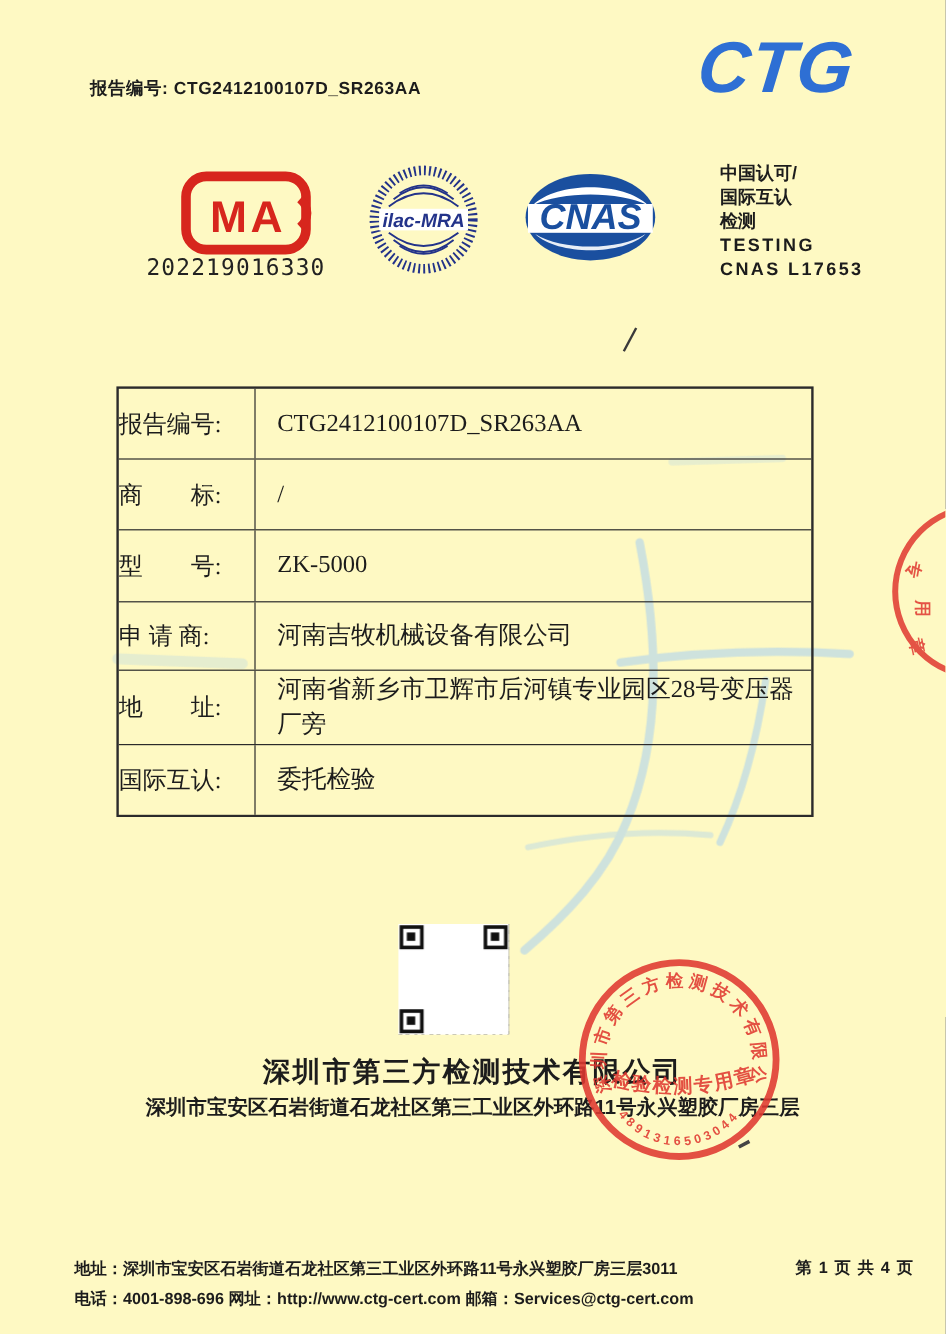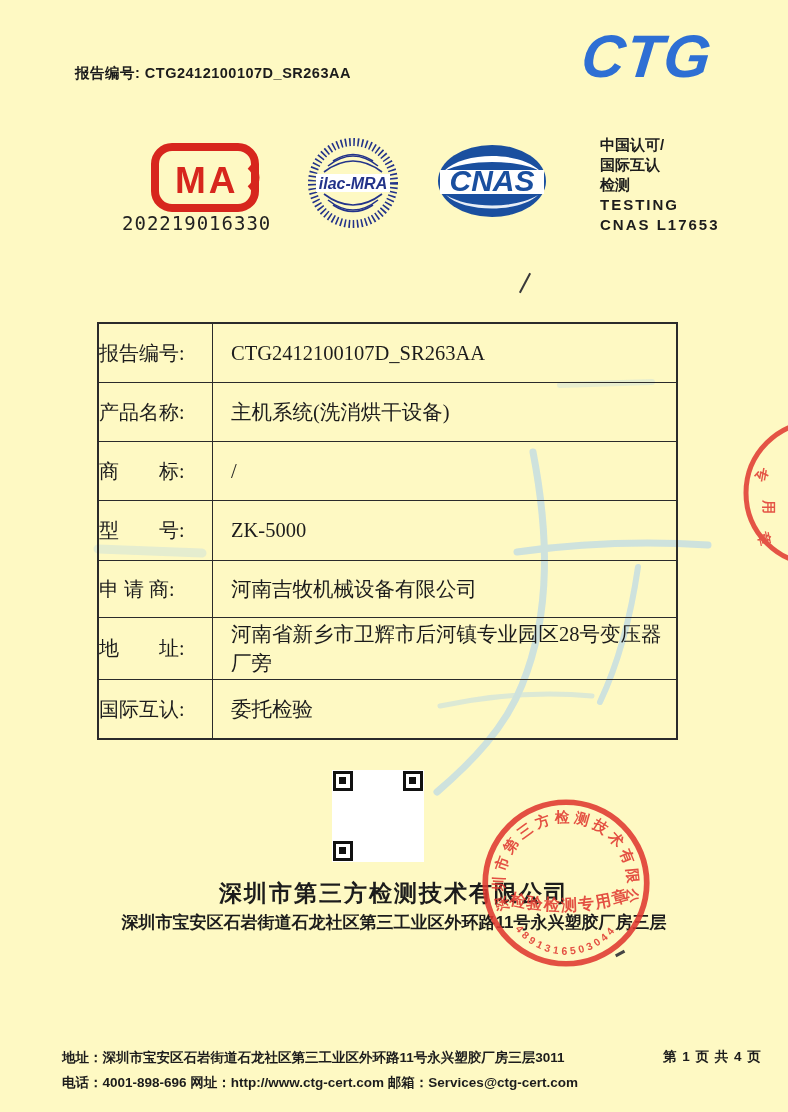--- a/index.html
+++ b/index.html
@@ -115,24 +115,20 @@
   </div>
 
   <div class="abs" id="title-slash"></div>
 
   <div class="abs" id="info-table">
     <div class="trow" style="height:58px">
       <div class="tlabel">报告编号:</div>
       <div class="tvalue">CTG2412100107D_SR263AA</div>
     </div>
     <div class="trow" style="height:58px">
-      <div class="tlabel">产品名称:</div>
-      <div class="tvalue">主机系统(洗消烘干设备)</div>
-    </div>
-    <div class="trow" style="height:58px">
       <div class="tlabel">商　　标:</div>
       <div class="tvalue">/</div>
     </div>
     <div class="trow" style="height:59px">
       <div class="tlabel">型　　号:</div>
       <div class="tvalue">ZK-5000</div>
     </div>
     <div class="trow" style="height:56px">
       <div class="tlabel">申 请 商:</div>
       <div class="tvalue">河南吉牧机械设备有限公司</div>

